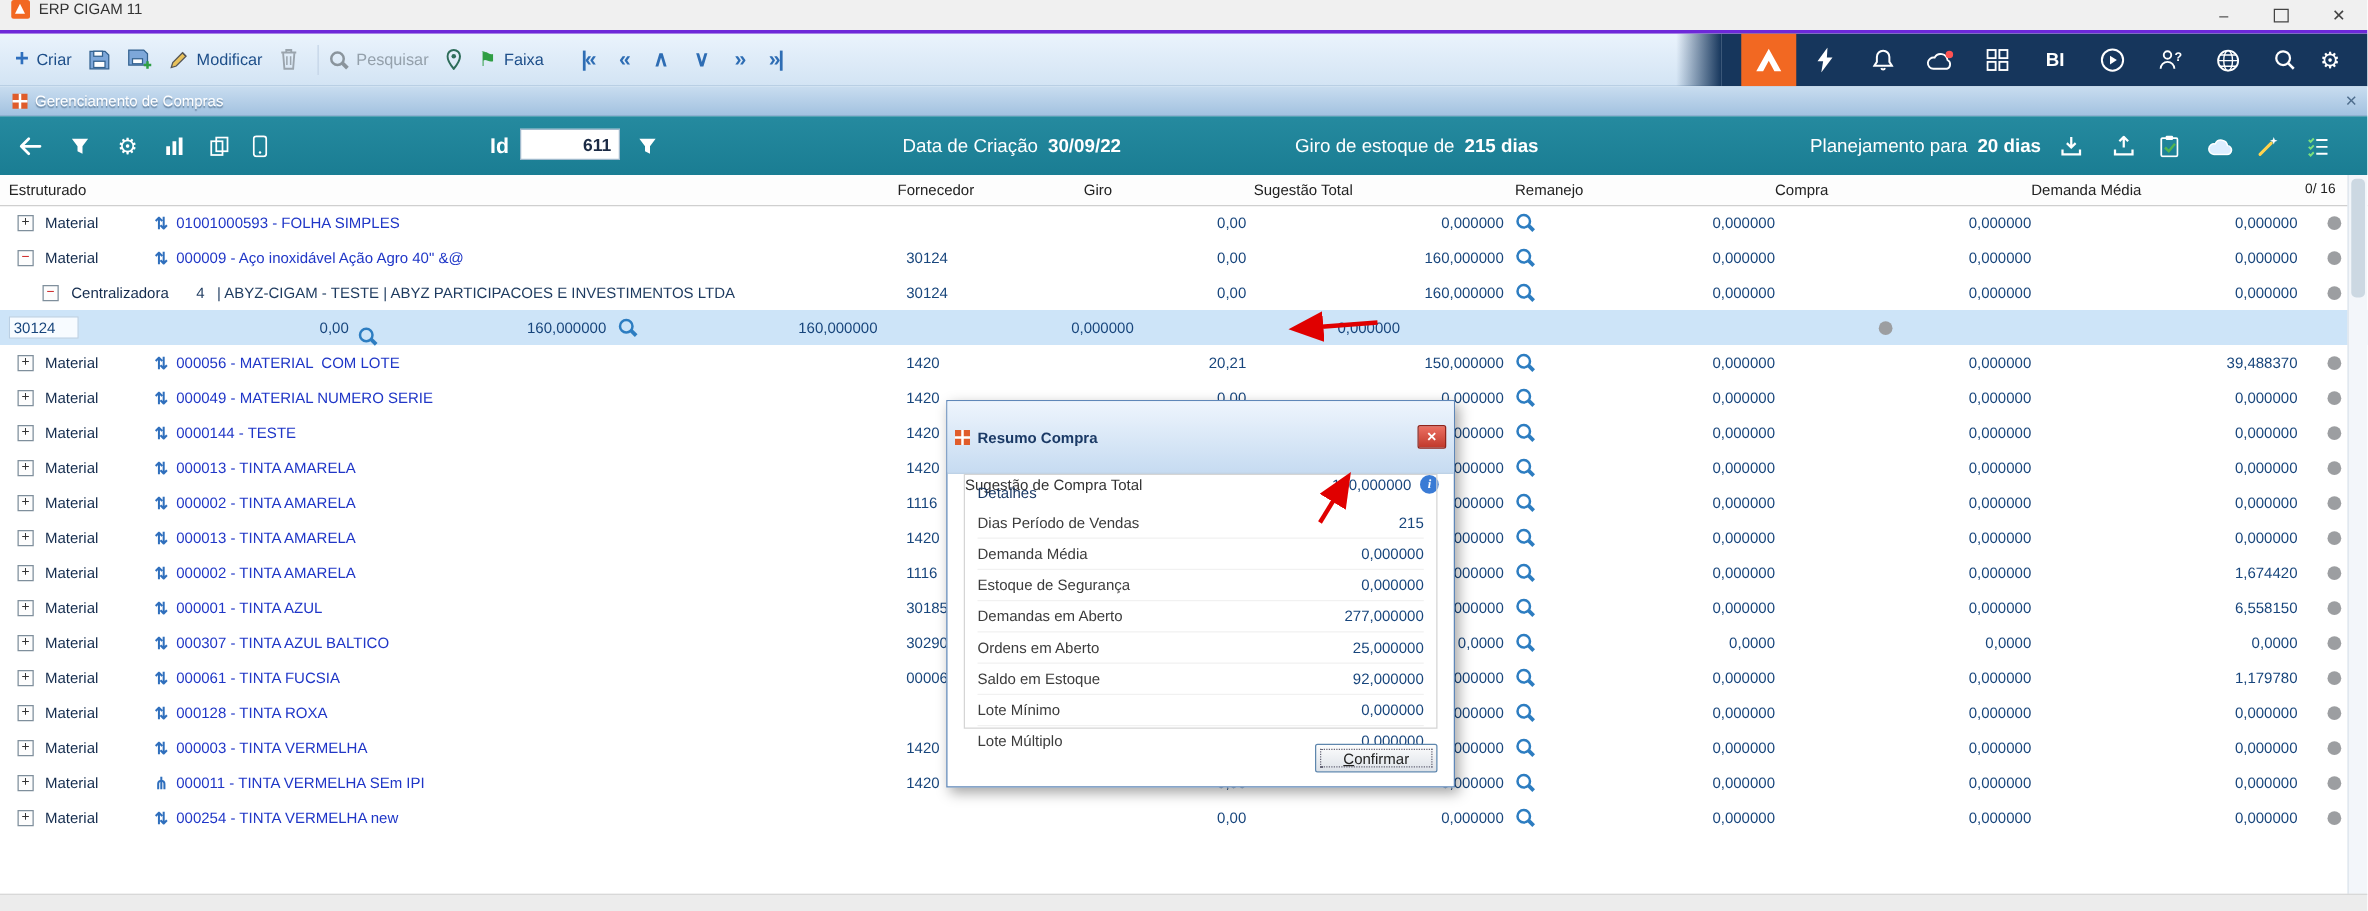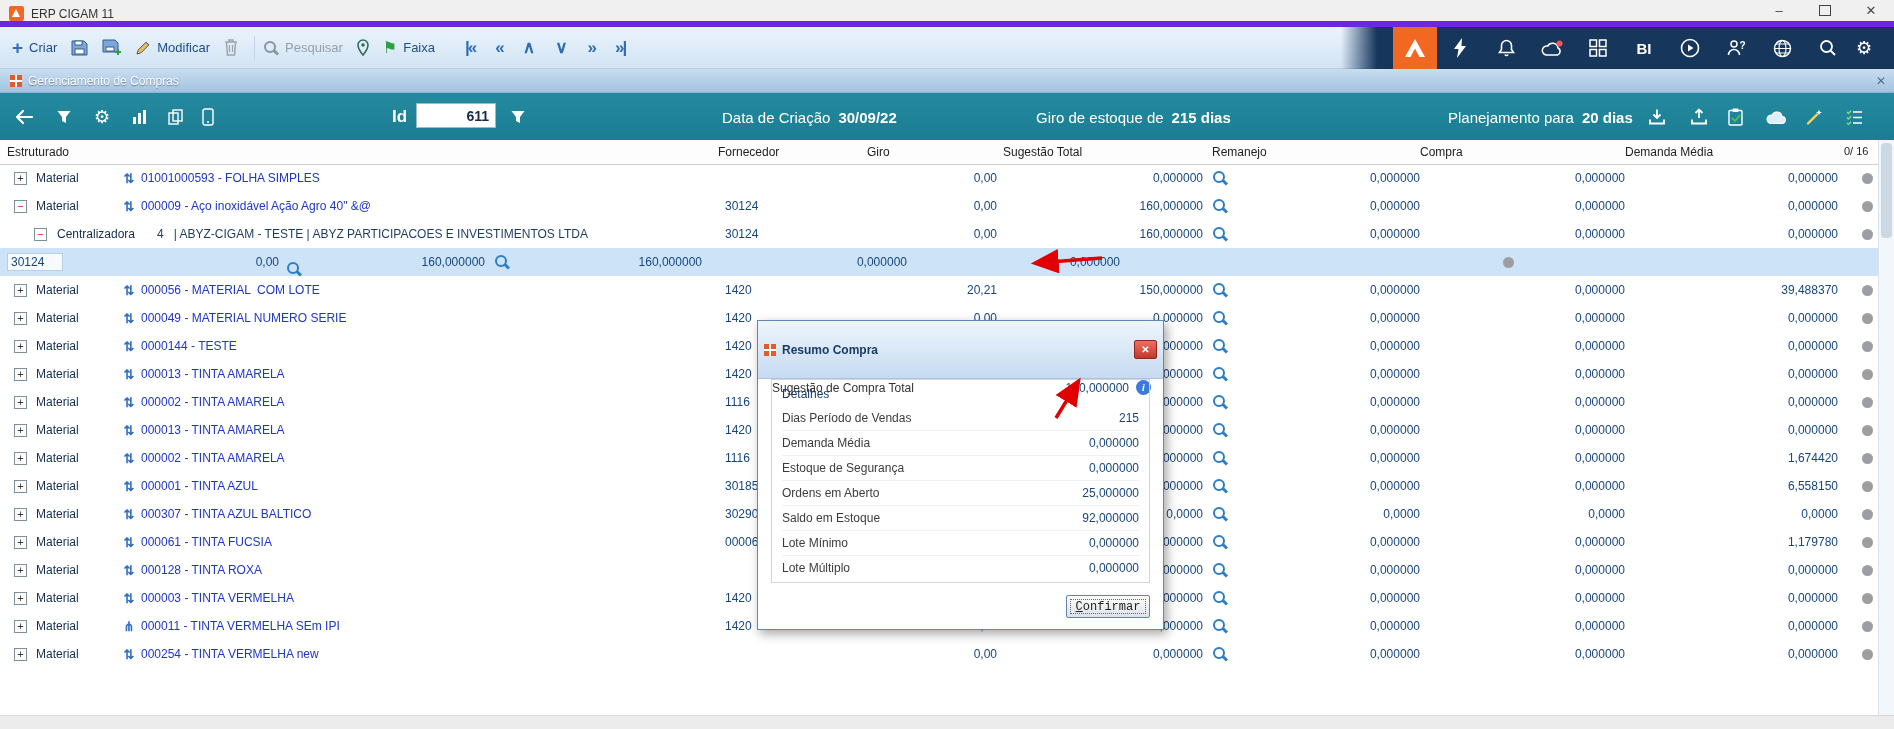--- a/index.html
+++ b/index.html
@@ -1,21 +1,21 @@
 <!DOCTYPE html>
 <html><head>
 <meta charset="utf-8">
 <style>
   html,body{margin:0;padding:0}
   body{width:1894px;height:729px;overflow:hidden;position:relative;background:#fff;
        font-family:"Liberation Sans",sans-serif;-webkit-font-smoothing:antialiased}
 
   
   .titlebar{position:absolute;left:0;top:0;width:100%;height:27px;background:#f0f0f0;
-    border-bottom:6px solid #6d28d9;display:flex;align-items:flex-end;padding-left:9px;box-sizing:border-box}
+    border-bottom:3px solid #6d28d9;display:flex;align-items:flex-start;padding-left:9px;box-sizing:border-box}
   .app-icon{width:15px;height:15px;background:#f26822;border-radius:2px;position:relative;margin-right:7px;flex:none}
   .app-icon::after{content:"";position:absolute;left:3px;top:3px;border-left:4px solid transparent;
     border-right:4px solid transparent;border-bottom:8px solid #fff}
   .titlebar-text{font-size:12px;color:#333}
   .win-controls{margin-left:auto;display:flex;height:100%}
   .win-btn{width:46px;height:100%;display:flex;align-items:center;justify-content:center;color:#444;font-size:13px}
   .max-glyph{width:10px;height:9px;border:1px solid #444}
 
   
   .toolbar{position:absolute;left:0;top:27px;width:100%;height:42px;
@@ -124,24 +124,24 @@
   .info-icon{width:15px;height:15px;border-radius:50%;background:#3a7bd5;color:#fff;margin-left:7px;
     font-size:10px;font-style:italic;font-weight:bold;display:flex;align-items:center;
     justify-content:center;font-family:"Liberation Serif",serif}
   .detail-box{position:absolute;left:13px;right:13px;top:58px;bottom:46px;
     border:1px solid #d5d5d5;padding:5px 10px 0 10px;box-sizing:border-box}
   .detail-heading{font-weight:normal;color:#1b3a66;font-size:12px;margin:2px 0 5px}
   .detail-row{display:flex;height:24px;align-items:center;font-size:12px;color:#3c3c3c;
     border-bottom:1px solid #f1f1f1}
   .detail-row:last-child{border-bottom:none}
   .detail-value{margin-left:auto;color:#17457c}
-  .confirm-btn{position:absolute;right:13px;bottom:11px;width:84px;height:23px;
+  .confirm-btn{position:absolute;right:13px;bottom:11px;width:98px;height:23px;
     background:linear-gradient(#fdfdfd,#dde2e8);border:1px solid #5e86ad;border-radius:2px;
     font-size:12px;color:#222;display:flex;align-items:center;justify-content:center;
-    font-family:Liberation Mono, monospace;position:absolute}
+    font-family:Liberation Sans, sans-serif;position:absolute}
   .confirm-btn::after{content:"";position:absolute;inset:3px;border:1px dotted #667}
   .confirm-btn span{display:block}
   .confirm-btn span::first-letter{text-decoration:underline}
 
   
   .vscroll{position:absolute;right:0;top:140px;bottom:13px;width:15px;background:#f3f6fa;
     border-left:1px solid #dbe4ec}
   .vscroll::after{content:"";position:absolute;left:2px;right:2px;top:3px;height:95px;
     background:#ccd8e2;border-radius:4px}
   .statusbar{position:absolute;left:0;right:0;bottom:0;height:13px;background:#ececec;
@@ -834,20 +834,24 @@
   </div>
         <div class="detail-row">
     <span class="detail-label">Demanda Média</span>
     <span class="detail-value">0,000000</span>
   </div>
         <div class="detail-row">
     <span class="detail-label">Estoque de Segurança</span>
     <span class="detail-value">0,000000</span>
   </div>
         <div class="detail-row">
+    <span class="detail-label">Demandas em Aberto</span>
+    <span class="detail-value">277,000000</span>
+  </div>
+        <div class="detail-row">
     <span class="detail-label">Ordens em Aberto</span>
     <span class="detail-value">25,000000</span>
   </div>
         <div class="detail-row">
     <span class="detail-label">Saldo em Estoque</span>
     <span class="detail-value">92,000000</span>
   </div>
         <div class="detail-row">
     <span class="detail-label">Lote Mínimo</span>
     <span class="detail-value">0,000000</span>

